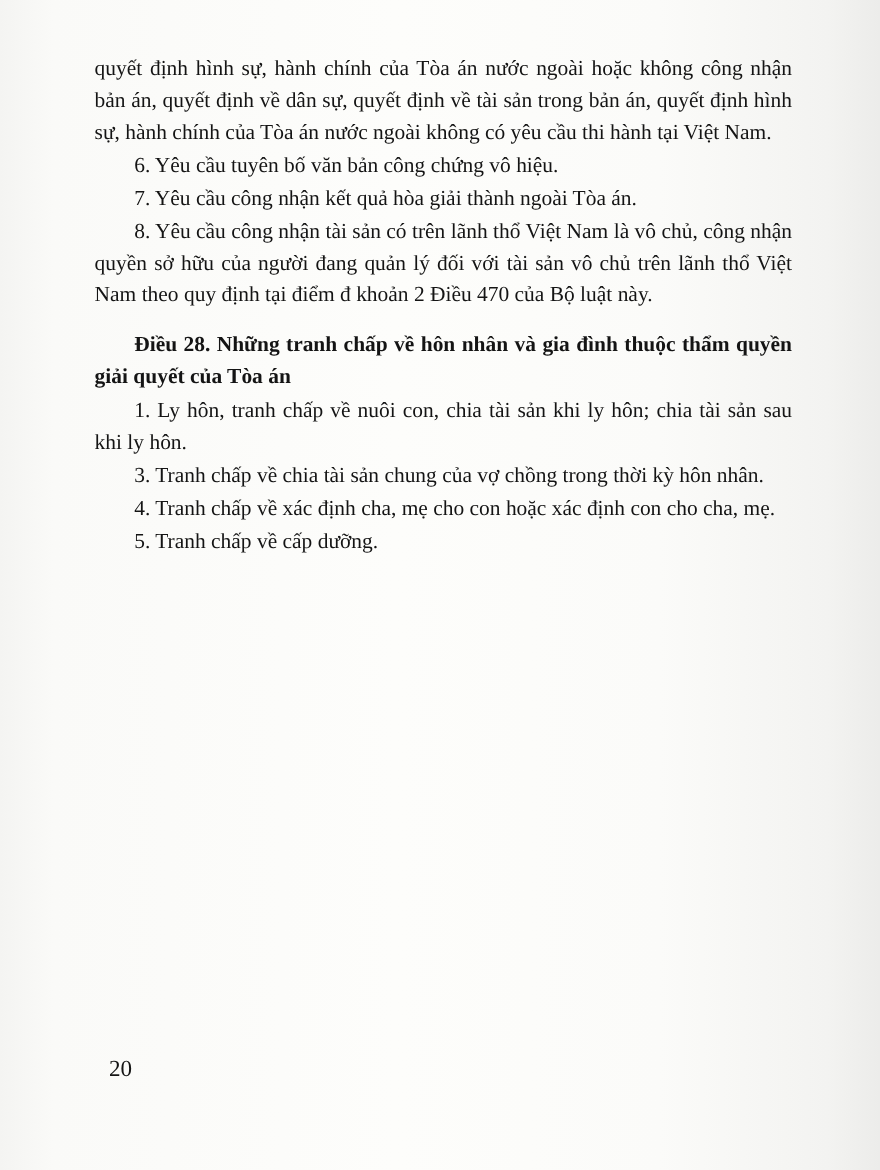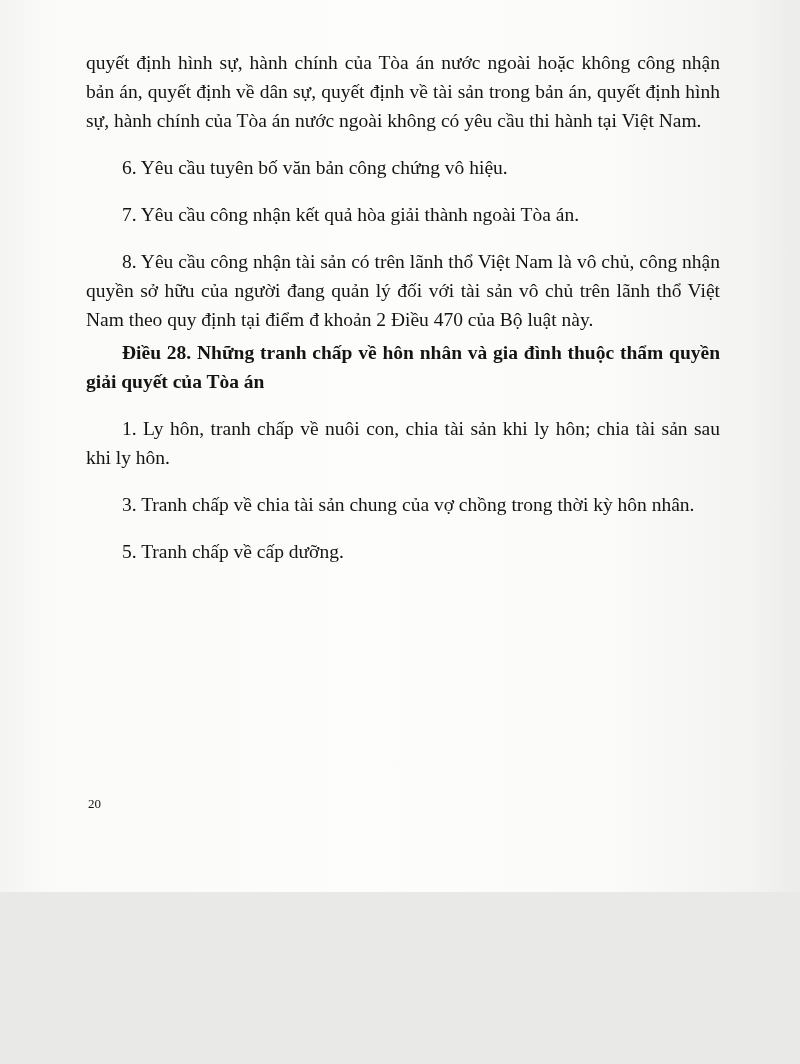--- a/index.html
+++ b/index.html
@@ -8,21 +8,21 @@
   }
   body {
     width: 800px;
     height: 1064px;
     background: #e9e9e7;
     overflow: hidden;
   }
   .scan-page {
     position: relative;
     width: 800px;
-    height: 892px;
+    height: 1064px;
     box-sizing: border-box;
     background: linear-gradient(90deg,
       #f4f4f2 0%,
       #fafaf8 6%,
       #fdfdfb 45%,
       #fbfbf9 75%,
       #f3f3f1 94%,
       #ececea 100%);
   }
   .text-block {
@@ -38,43 +38,44 @@
   .text-block p {
     margin: 0;
     text-align: justify;
   }
   .text-block p.item {
     text-indent: 36px;
   }
   .text-block p.heading {
     font-weight: bold;
     text-indent: 36px;
-    margin-top: 4px;
+    margin-top: 16px;
     margin-bottom: 2px;
   }
   .text-block p + p {
-    margin-top: 18px;
+    margin-top: 1px;
   }
   .page-number {
     position: absolute;
-    left: 88px;
+    left: 99px;
     bottom: 80px;
     font-family: "Liberation Serif", "DejaVu Serif", serif;
-    font-size: 13px;
+    font-size: 21px;
     color: #141414;
   }
 </style>
 </head>
 <body>
 
 <div class="scan-page">
   <div class="text-block" id="text-block">
       <p class="continuation">quyết định hình sự, hành chính của Tòa án nước ngoài hoặc không công nhận bản án, quyết định về dân sự, quyết định về tài sản trong bản án, quyết định hình sự, hành chính của Tòa án nước ngoài không có yêu cầu thi hành tại Việt Nam.</p>
       <p class="item">6. Yêu cầu tuyên bố văn bản công chứng vô hiệu.</p>
       <p class="item">7. Yêu cầu công nhận kết quả hòa giải thành ngoài Tòa án.</p>
       <p class="item">8. Yêu cầu công nhận tài sản có trên lãnh thổ Việt Nam là vô chủ, công nhận quyền sở hữu của người đang quản lý đối với tài sản vô chủ trên lãnh thổ Việt Nam theo quy định tại điểm đ khoản 2 Điều 470 của Bộ luật này.</p>
       <p class="heading">Điều 28. Những tranh chấp về hôn nhân và gia đình thuộc thẩm quyền giải quyết của Tòa án</p>
       <p class="item">1. Ly hôn, tranh chấp về nuôi con, chia tài sản khi ly hôn; chia tài sản sau khi ly hôn.</p>
       <p class="item">3. Tranh chấp về chia tài sản chung của vợ chồng trong thời kỳ hôn nhân.</p>
+      <p class="item">4. Tranh chấp về xác định cha, mẹ cho con hoặc xác định con cho cha, mẹ.</p>
       <p class="item">5. Tranh chấp về cấp dưỡng.</p>
     </div>
   <div class="page-number">20</div>
 </div>
 
 </body></html>

